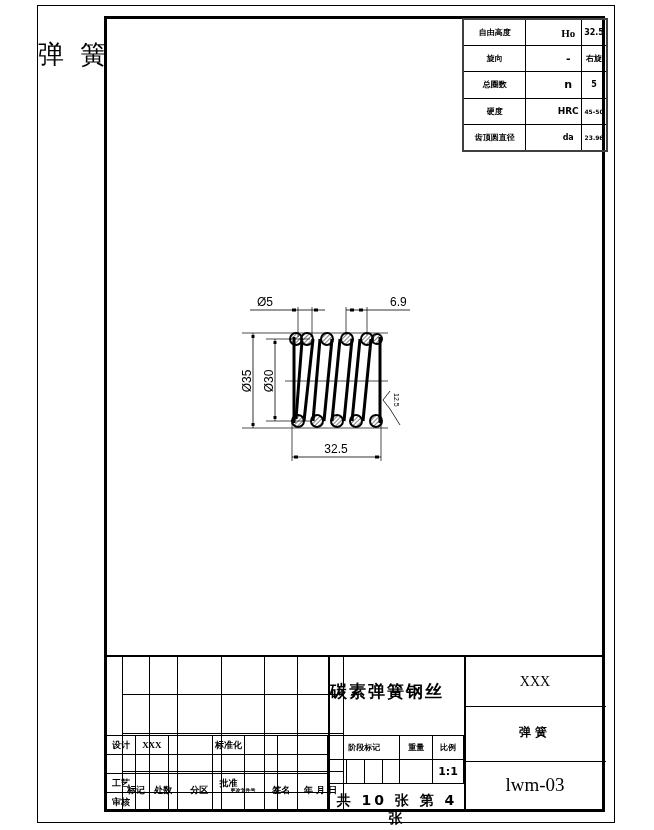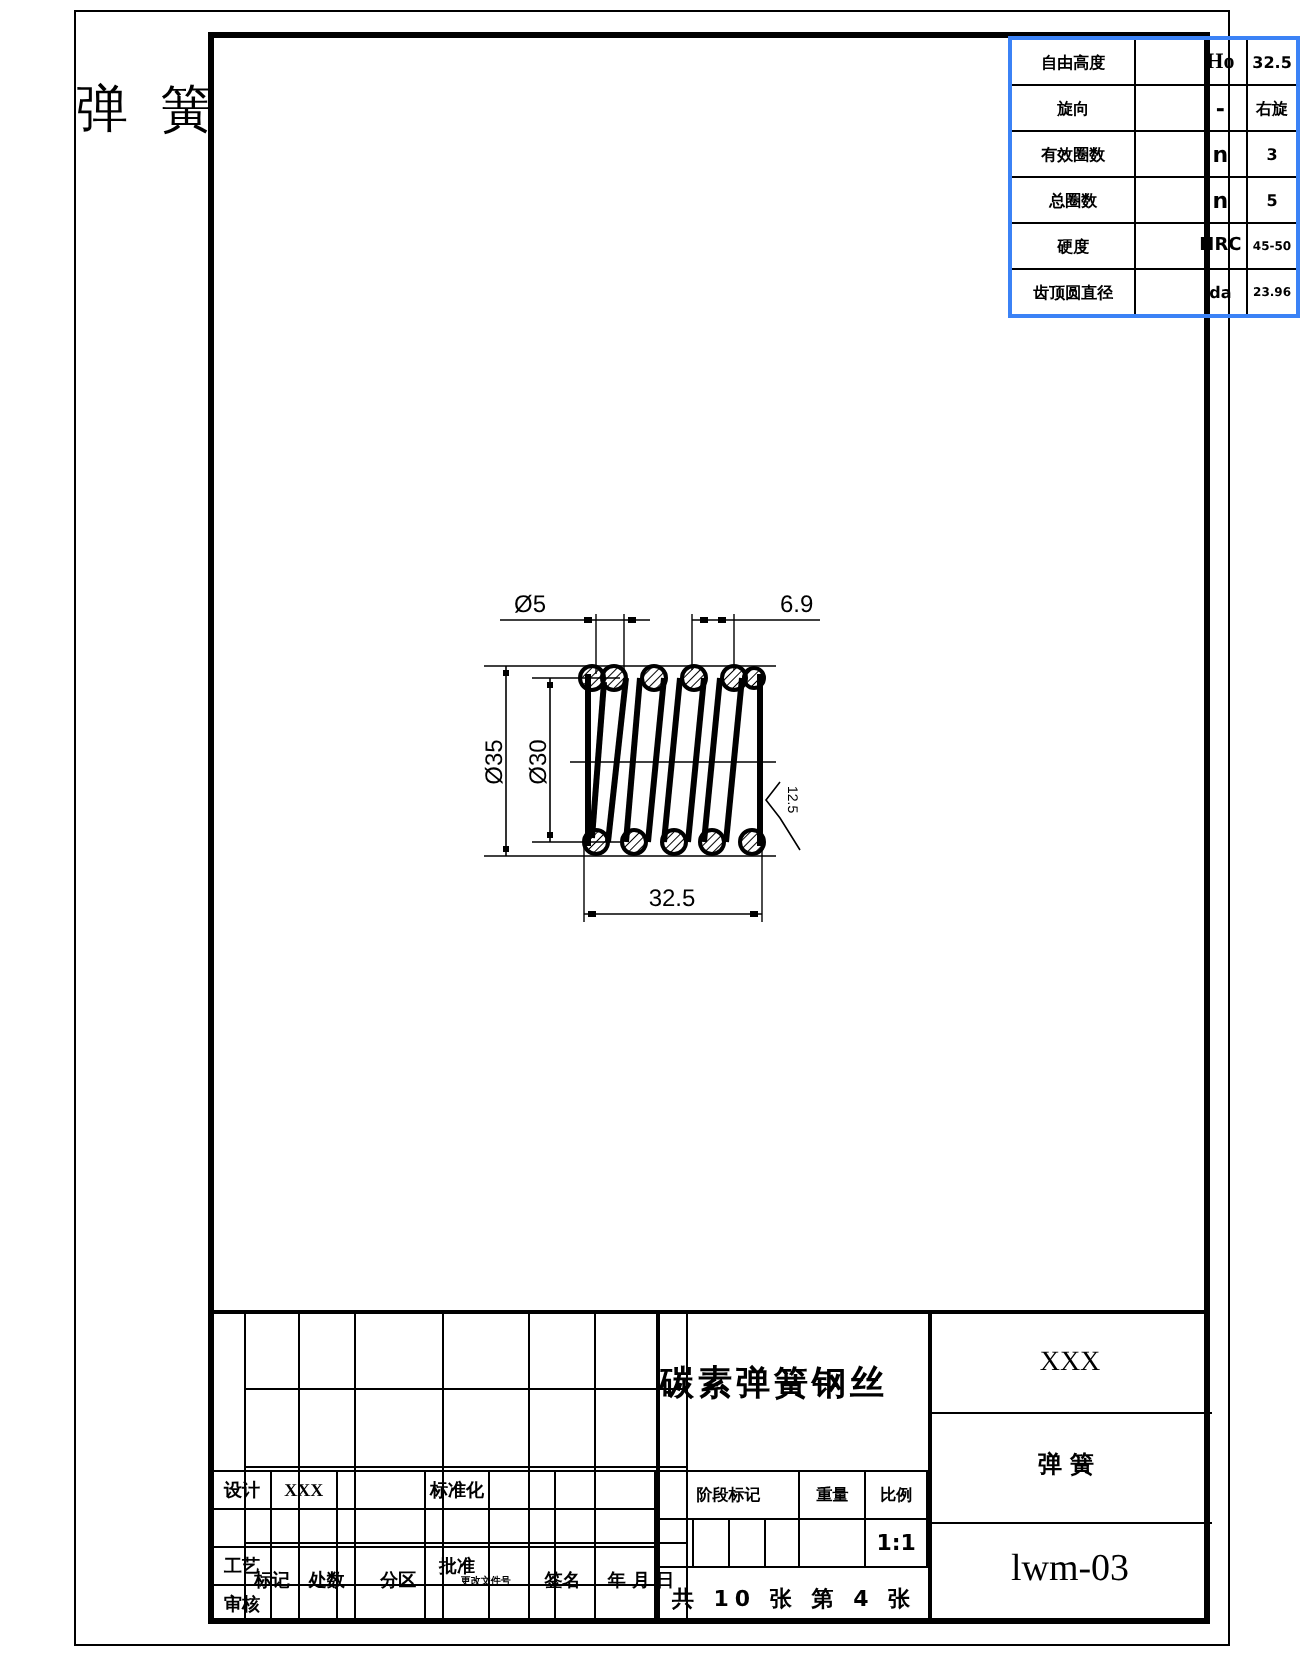--- a/index.html
+++ b/index.html
@@ -6,35 +6,35 @@
   body { width:654px; height:830px; position:relative; overflow:hidden;
          font-family: "DejaVu Sans", sans-serif; color:#000; }
   .abs { position:absolute; }
   .outer-frame { left:37px; top:5px; width:578px; height:818px; border:1px solid #000; box-sizing:border-box; }
   .inner-frame { left:104px; top:16px; width:501px; height:796px; border:3px solid #000; box-sizing:border-box; }
   .red-title { left:38px; top:37px; font-size:26px; color:#000000; letter-spacing:4px;
                font-family:"DejaVu Serif", serif; }
   table.grid { border-collapse:collapse; position:absolute; }
   table.grid td { border:1px solid #000; padding:0; text-align:center; vertical-align:middle;
                   font-size:9px; font-weight:bold; overflow:hidden; white-space:nowrap; }
-  .param-table { left:504px; top:18px; width:146px; height:134px; border:2px solid #3b82f6; }
+  .param-table { left:462px; top:18px; width:146px; height:134px; border:2px solid #404040; }
   .param-table td { height:22px; }
   .param-table .lbl { width:72px; font-size:8px; }
   .param-table .sym { width:28px; font-size:11px;padding-left:29px; }
   .param-table .val { width:26px; font-size:8px; }
   .title-left { left:122px; top:656px; width:222px; height:154px; }
   .title-left td { font-size:8px; }
   .title-mid-box { left:328px; top:656px; width:136px; height:154px; border-left:2px solid #000; box-sizing:border-box; }
   .title-right { left:464px; top:656px; width:140px; height:154px; border-left:2px solid #000; box-sizing:border-box; }
   .tb-top-line { left:106px; top:655px; width:498px; height:0; border-top:2px solid #000; }
   .material { left:330px; top:680px; width:134px; text-align:left; font-size:17px;
               font-family:"DejaVu Serif", serif; font-weight:bold; letter-spacing:2px; }
   .mid-table { left:328px; top:735px; width:136px; }
   .mid-table td { height:23px; }
-  .sheets { left:330px; top:792px; width:134px; text-align:center; font-size:11px; font-weight:bold; letter-spacing:3px; }
+  .sheets { left:330px; top:792px; width:134px; text-align:center; font-size:14px; font-weight:bold; letter-spacing:3px; }
   .right-cell { position:absolute; left:0; width:138px; text-align:center; }
   .serif { font-family:"Liberation Serif", serif; }
   svg text { font-family:"Liberation Sans", sans-serif; }
 </style>
 </head>
 <body>
 
 <div class="abs outer-frame"></div>
 <div class="abs inner-frame"></div>
 
@@ -44,25 +44,20 @@
   <tbody>
     <tr>
       <td class="lbl">自由高度</td>
       <td class="sym serif">Ho</td>
       <td class="val">32.5</td>
     </tr>
     <tr>
       <td class="lbl">旋向</td>
       <td class="sym">-</td>
       <td class="val">右旋</td>
-    </tr>
-    <tr>
-      <td class="lbl">有效圈数</td>
-      <td class="sym">n</td>
-      <td class="val">3</td>
     </tr>
     <tr>
       <td class="lbl">总圈数</td>
       <td class="sym">n</td>
       <td class="val">5</td>
     </tr>
     <tr>
       <td class="lbl">硬度</td>
       <td class="sym" style="font-size:9px">HRC</td>
       <td class="val" style="font-size:6px">45-50</td>

